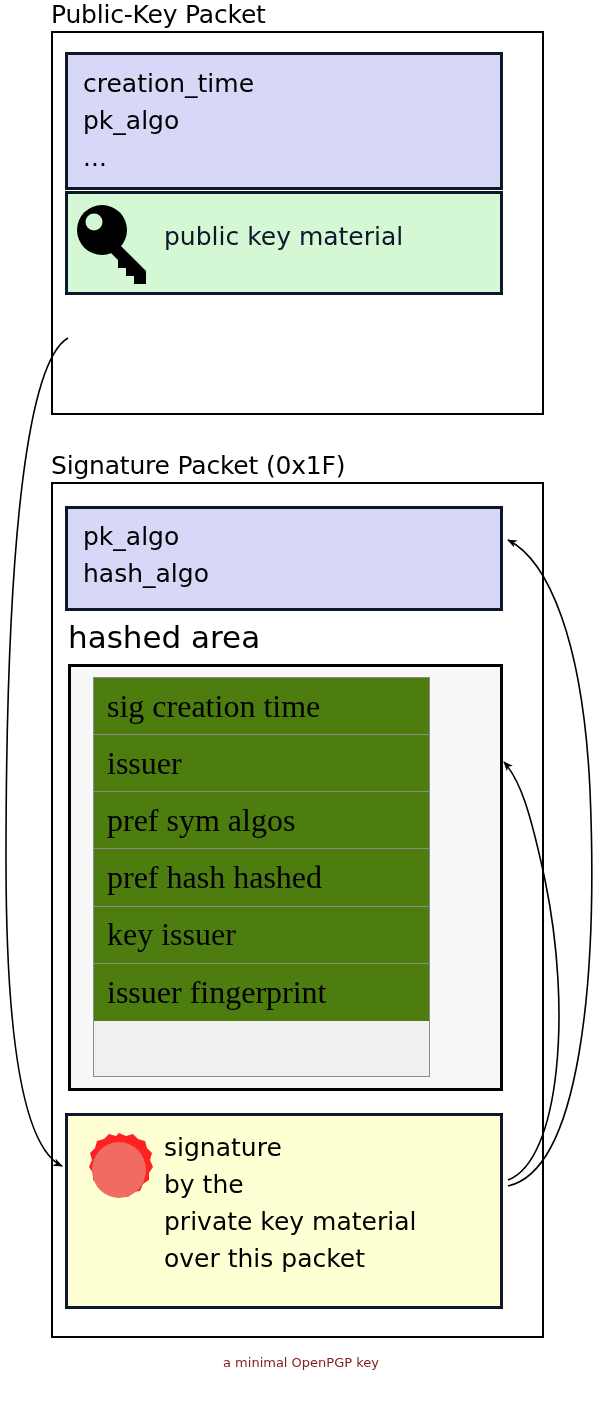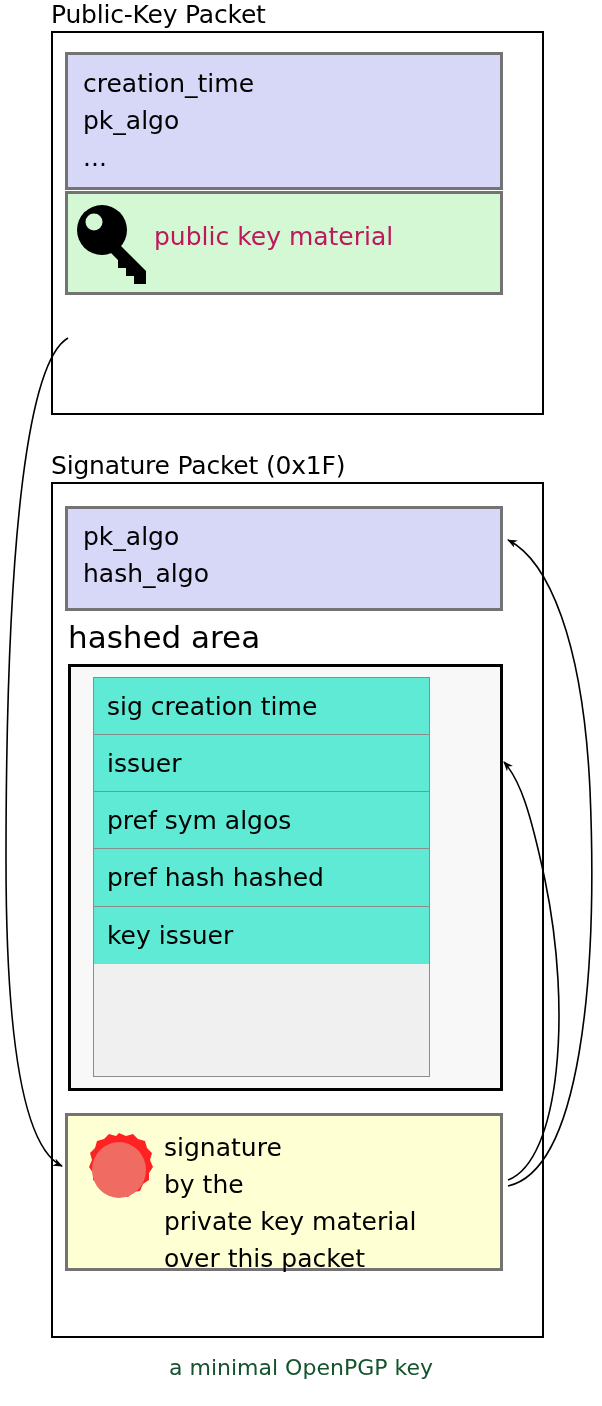--- a/index.html
+++ b/index.html
@@ -41,47 +41,47 @@
     border: 2px solid #000000;
     background: #ffffff;
   }
   #frame-pk  { left: 51px; top: 31px;  width: 493px; height: 384px; }
   #frame-sig { left: 51px; top: 482px; width: 493px; height: 856px; }
 
   
   .field-box {
     position: absolute;
     box-sizing: border-box;
-    border: 3px solid #737373;
+    border: 3px solid #0f172a;
   }
   .lavender { background: #d7d7f7; }
   .greenbox { background: #d4f7d4; }
   .yellowbox{ background: #ffffd4; }
 
   #box-pk-meta  { left: 65px; top: 52px;   width: 438px; height: 138px; }
   #box-pk-mat   { left: 65px; top: 191px;  width: 438px; height: 104px; }
   #box-sig-algo { left: 65px; top: 506px;  width: 438px; height: 105px; }
-  #box-sig-sig  { left: 65px; top: 1113px; width: 438px; height: 158px; }
+  #box-sig-sig  { left: 65px; top: 1113px; width: 438px; height: 196px; }
 
   .field-lines {
     position: absolute;
     font-size: 25px;
     line-height: 37px;
     white-space: pre;
   }
   #pk-meta-lines  { left: 15px; top: 10px; }
   #sig-algo-lines { left: 15px; top: 9px; }
 
   .mat-label {
     position: absolute;
-    left: 86px;
+    left: 96px;
     top: 27px;
     font-size: 25px;
     line-height: 32px;
-    color: #be185d;
+    color: #0f172a;
     white-space: nowrap;
   }
 
   
   .key-icon {
     position: absolute;
     left: 8px;
     top: 10px;
     width: 80px;
     height: 84px;
@@ -113,26 +113,27 @@
     top: 10px;
     width: 337px;
     height: 400px;
     border: 1px solid #8c8c8c;
     background: #f0f0f0;
   }
   .subpacket-row {
     box-sizing: border-box;
     height: 57.14px;
     border-bottom: 1px solid #8c8c8c;
-    background: #5eead4;
+    background: #4d7c0f;
     display: flex;
     align-items: center;
     padding-left: 13px;
-    font-size: 25px;
-    white-space: nowrap;
+    font-size: 32px;
+    white-space: nowrap;
+    font-family: Liberation Serif, serif;
   }
   .subpacket-row:last-child { border-bottom: none; }
 
   
   .seal-icon {
     position: absolute;
     left: 12px;
     top: 15px;
     width: 78px;
     height: 78px;
@@ -146,22 +147,22 @@
     white-space: pre;
   }
 
   
   #caption {
     position: absolute;
     left: 0;
     top: 1355px;
     width: 602px;
     text-align: center;
-    font-size: 22px;
-    color: #14532d;
+    font-size: 13px;
+    color: #7f1d1d;
   }
 
   
   #arrow-layer {
     position: absolute;
     left: 0; top: 0;
     width: 602px;
     height: 1406px;
     pointer-events: none;
   }
@@ -203,20 +204,21 @@
 
   <div id="hashed-label">hashed area</div>
 
   <div id="box-hashed">
     <div id="subpacket-list">
       <div class="subpacket-row">sig creation time</div>
       <div class="subpacket-row">issuer</div>
       <div class="subpacket-row">pref sym algos</div>
       <div class="subpacket-row">pref hash hashed</div>
       <div class="subpacket-row">key issuer</div>
+      <div class="subpacket-row">issuer fingerprint</div>
     </div>
   </div>
 
   <div class="field-box yellowbox" id="box-sig-sig">
     <svg class="seal-icon" viewBox="0 0 78 78">
       <path fill="#ff2222" d="M39 2 l7 3 l7 -2 l5 5 l7 2 l2 7 l5 5 l-2 7 l3 7 l-4 6 l0 7 l-6 4 l-3 7 l-7 1 l-5 5 l-7 -2 l-7 2 l-5 -5 l-7 -1 l-3 -7 l-6 -4 l0 -7 l-4 -6 l3 -7 l-2 -7 l5 -5 l2 -7 l7 -2 l5 -5 l7 2 Z"></path>
       <ellipse cx="39" cy="39" rx="27" ry="28" fill="#f06b62"></ellipse>
     </svg>
     <div id="sig-text-lines">signature
 by the

